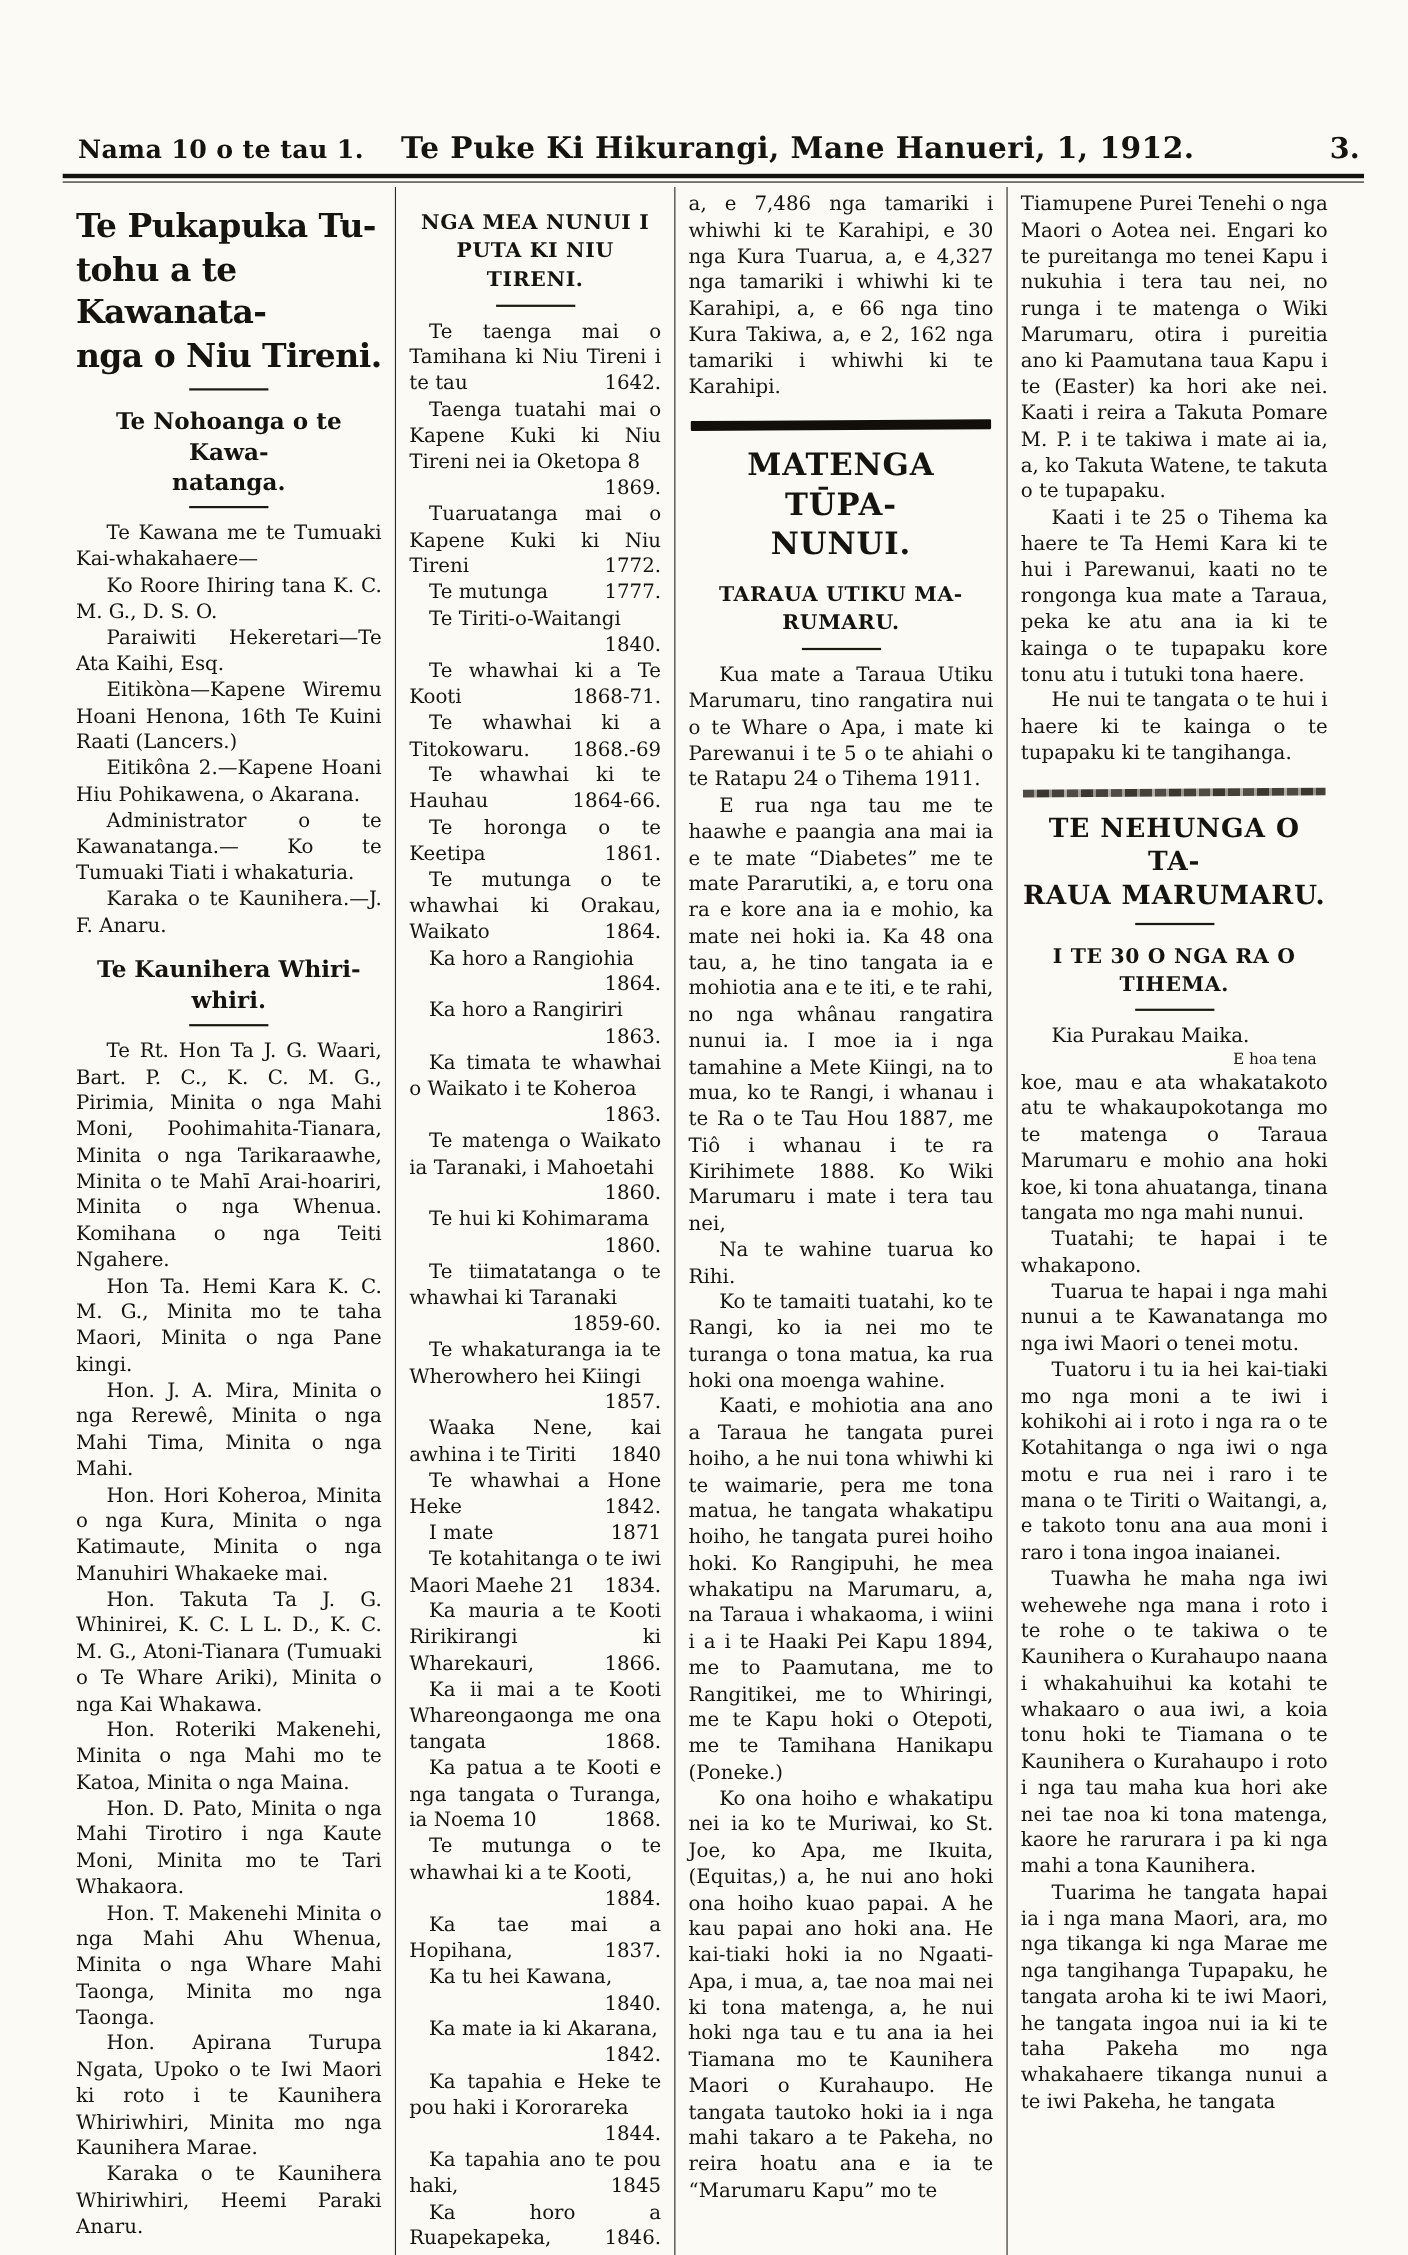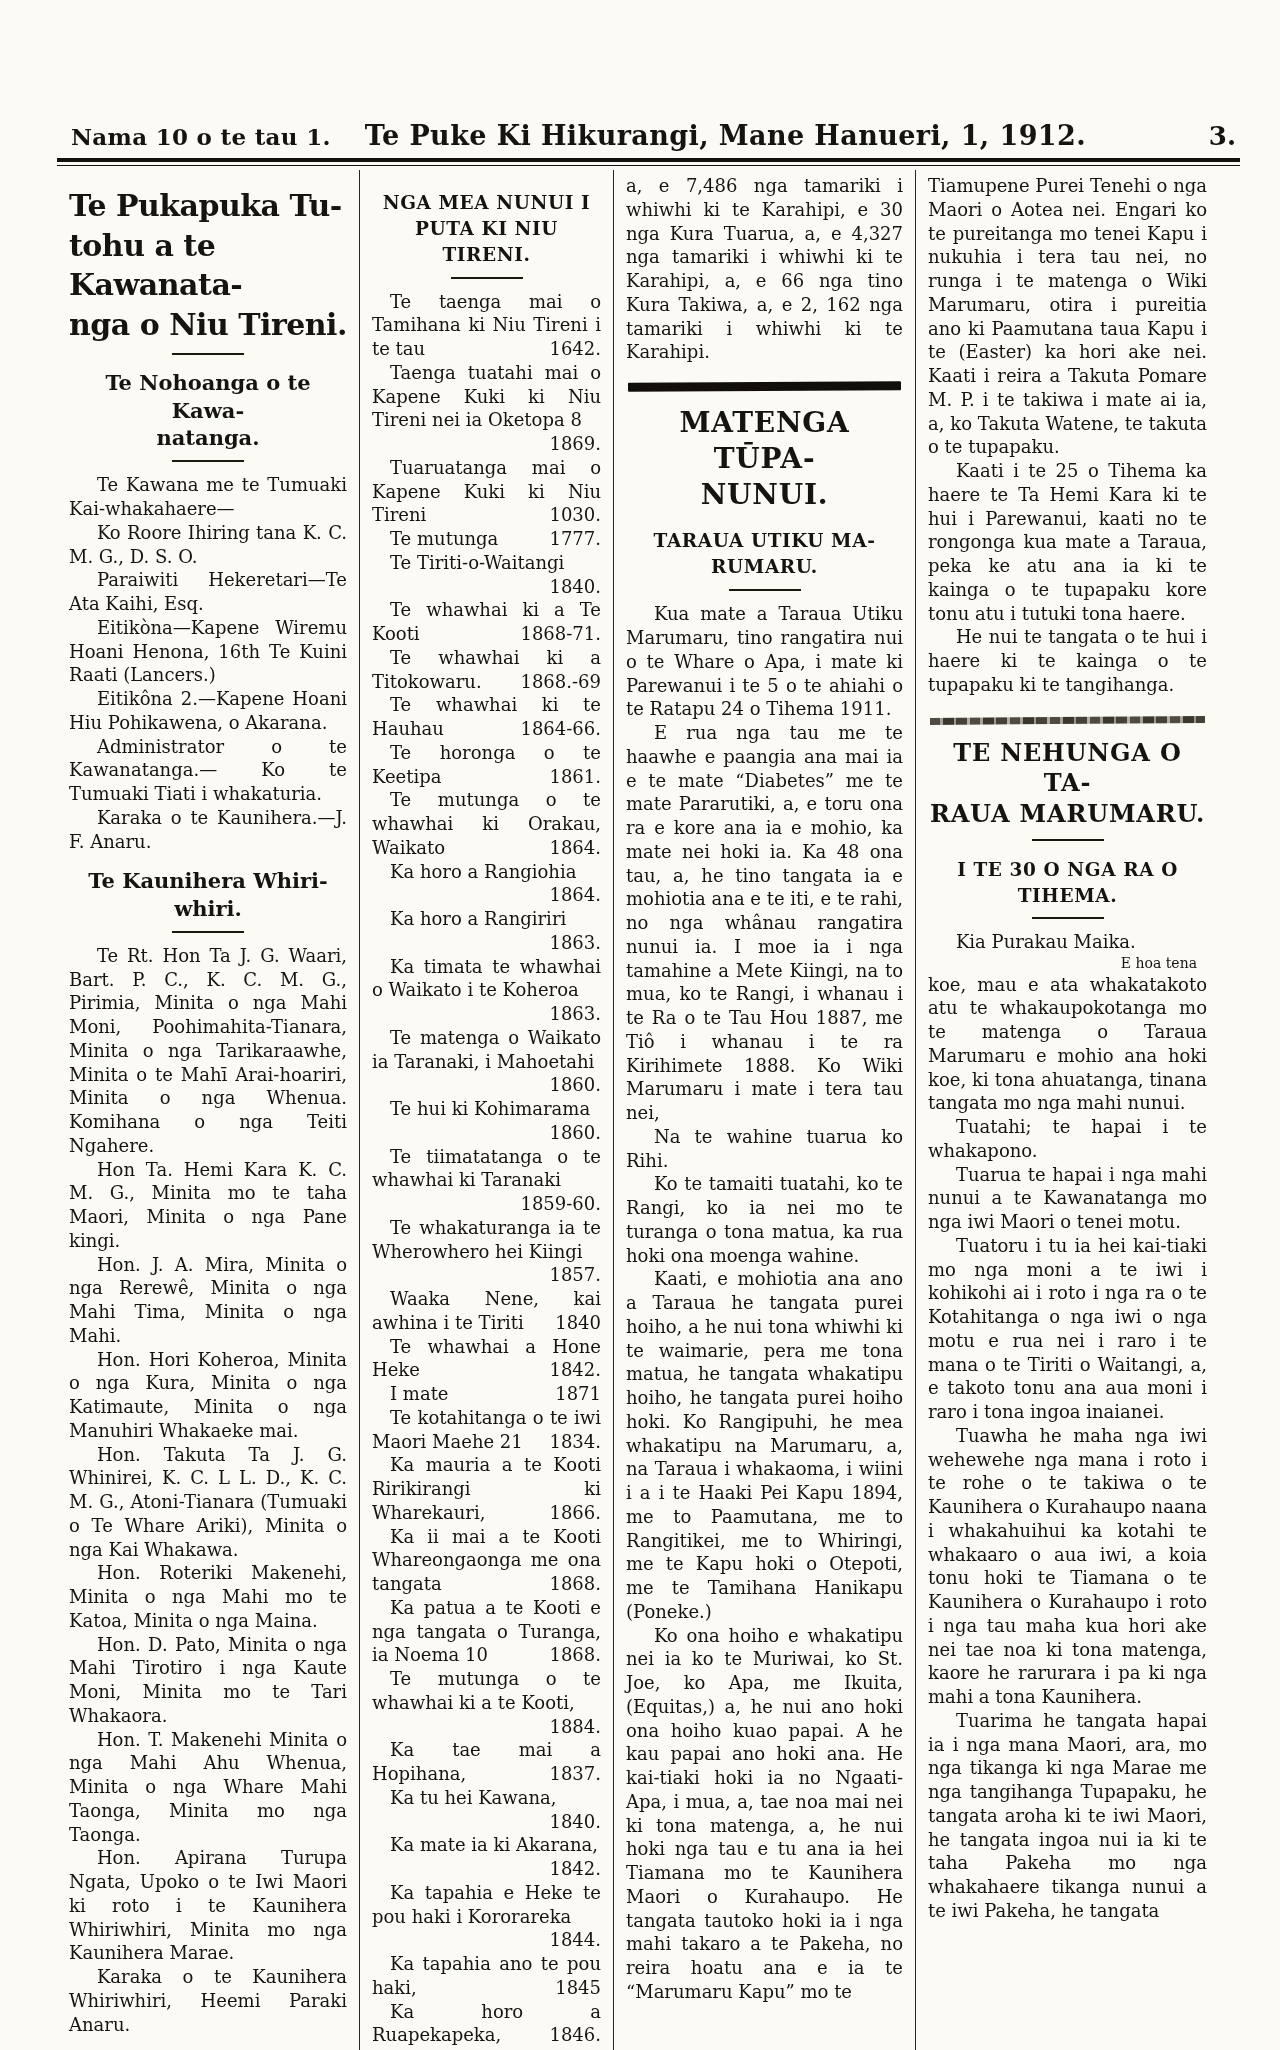--- a/index.html
+++ b/index.html
@@ -85,21 +85,21 @@
         <div class="para">Hon. T. Makenehi Minita o nga Mahi Ahu Whenua, Minita o nga Whare Mahi Taonga, Minita mo nga Taonga.</div>
         <div class="para">Hon. Apirana Turupa Ngata, Upoko o te Iwi Maori ki roto i te Kaunihera Whiriwhiri, Minita mo nga Kaunihera Marae.</div>
         <div class="para">Karaka o te Kaunihera Whiriwhiri, Heemi Paraki Anaru.</div>
       </section>
     <section class="col col2">
         <div class="h-caps">NGA MEA NUNUI I
 PUTA KI NIU TIRENI.</div>
         <div class="rule-short"></div>
         <div class="chron"><span class="ct">Te taenga mai o Tamihana ki Niu Tireni i te tau</span> <span class="cy">1642.</span></div>
         <div class="chron"><span class="ct">Taenga tuatahi mai o Kapene Kuki ki Niu Tireni nei ia Oketopa 8</span> <span class="cy">1869.</span></div>
-        <div class="chron"><span class="ct">Tuaruatanga mai o Kapene Kuki ki Niu Tireni</span> <span class="cy">1030.</span></div>
+        <div class="chron"><span class="ct">Tuaruatanga mai o Kapene Kuki ki Niu Tireni</span> <span class="cy">1772.</span></div>
         <div class="chron"><span class="ct">Te mutunga</span> <span class="cy">1777.</span></div>
         <div class="chron"><span class="ct">Te Tiriti-o-Waitangi</span> <span class="cy">1840.</span></div>
         <div class="chron"><span class="ct">Te whawhai ki a Te Kooti</span> <span class="cy">1868-71.</span></div>
         <div class="chron"><span class="ct">Te whawhai ki a Titokowaru.</span> <span class="cy">1868.-69</span></div>
         <div class="chron"><span class="ct">Te whawhai ki te Hauhau</span> <span class="cy">1864-66.</span></div>
         <div class="chron"><span class="ct">Te horonga o te Keetipa</span> <span class="cy">1861.</span></div>
         <div class="chron"><span class="ct">Te mutunga o te whawhai ki Orakau, Waikato</span> <span class="cy">1864.</span></div>
         <div class="chron"><span class="ct">Ka horo a Rangiohia</span> <span class="cy">1864.</span></div>
         <div class="chron"><span class="ct">Ka horo a Rangiriri</span> <span class="cy">1863.</span></div>
         <div class="chron"><span class="ct">Ka timata te whawhai o Waikato i te Koheroa</span> <span class="cy">1863.</span></div>

